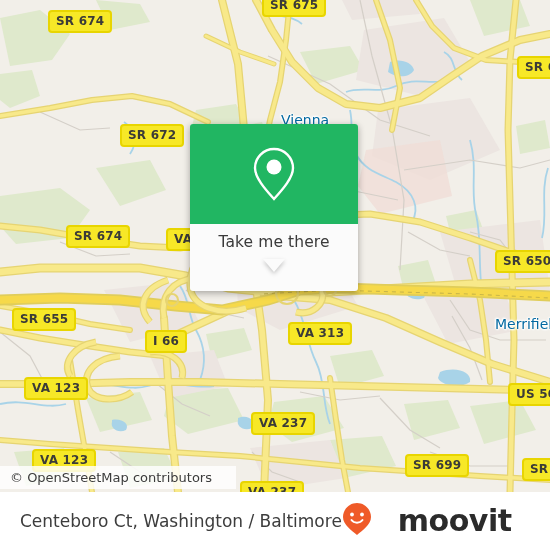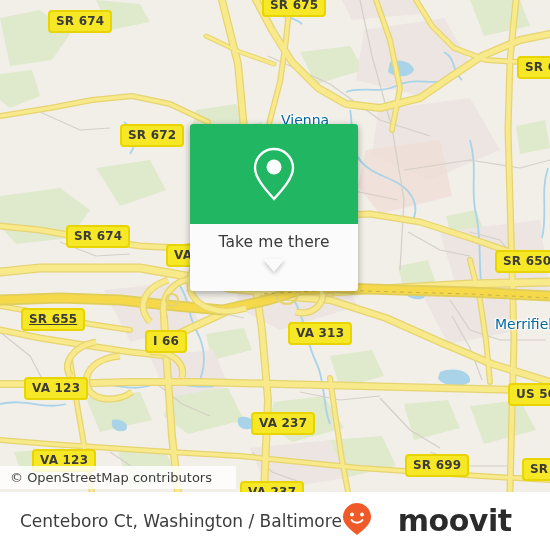--- a/index.html
+++ b/index.html
@@ -323,24 +323,24 @@
         <circle cx="330" cy="290" r="6"></circle>
         <circle cx="172" cy="300" r="6"></circle>
       </g>
     </svg>
 
     <div>
       <div class="shield" style="left:48px; top:10px;">SR 674</div>
       <div class="shield" style="left:262px; top:-6px;">SR 675</div>
       <div class="shield" style="left:517px; top:56px;">SR 6</div>
       <div class="shield" style="left:120px; top:124px;">SR 672</div>
-      <div class="shield" style="left:166px; top:244px;">VA</div>
+      <div class="shield" style="left:166px; top:228px;">VA</div>
       <div class="shield" style="left:66px; top:225px;">SR 674</div>
       <div class="shield" style="left:495px; top:250px;">SR 650</div>
-      <div class="shield" style="left:21px; top:308px;text-decoration:underline;">SR 655</div>
+      <div class="shield" style="left:12px; top:308px;">SR 655</div>
       <div class="shield" style="left:145px; top:330px;">I 66</div>
       <div class="shield" style="left:288px; top:322px;">VA 313</div>
       <div class="shield" style="left:24px; top:377px;">VA 123</div>
       <div class="shield" style="left:508px; top:383px;">US 50</div>
       <div class="shield" style="left:251px; top:412px;">VA 237</div>
       <div class="shield" style="left:405px; top:454px;">SR 699</div>
       <div class="shield" style="left:32px; top:449px;">VA 123</div>
       <div class="shield" style="left:522px; top:458px;">SR 6</div>
       <div class="shield" style="left:240px; top:481px;">VA 237</div>
     </div>

